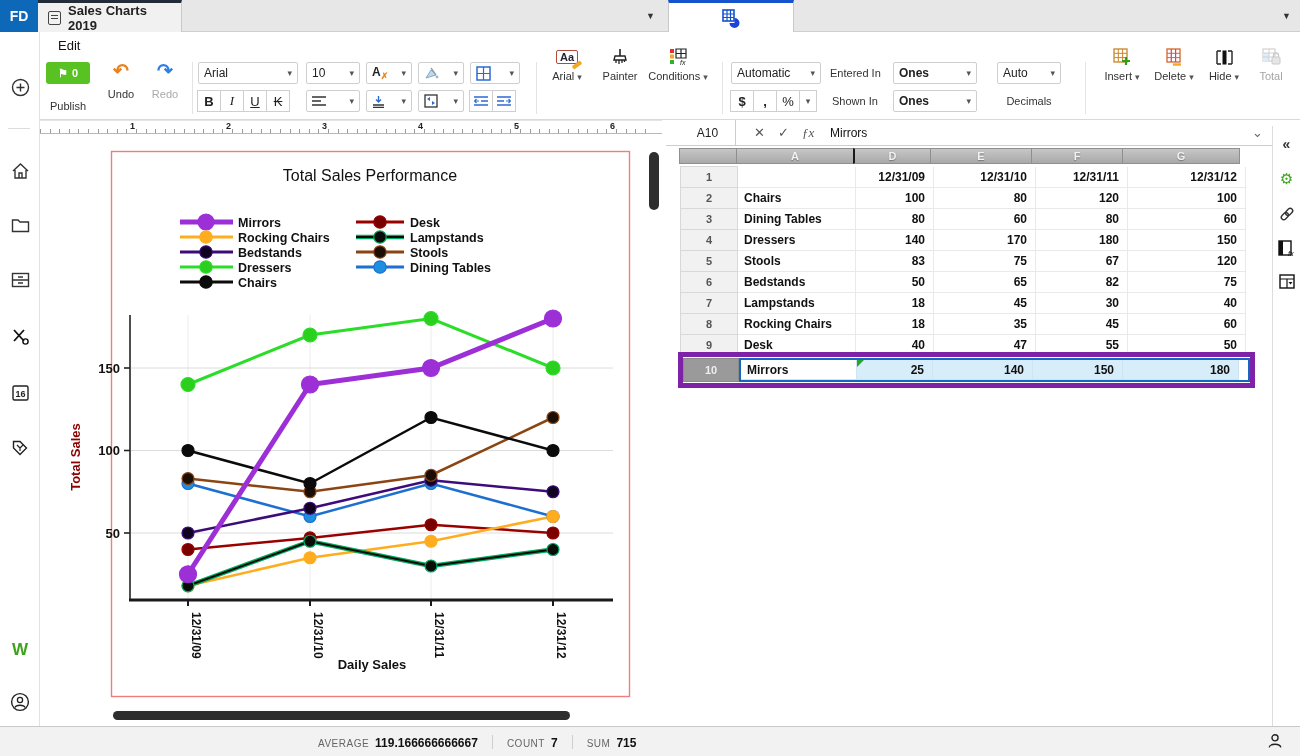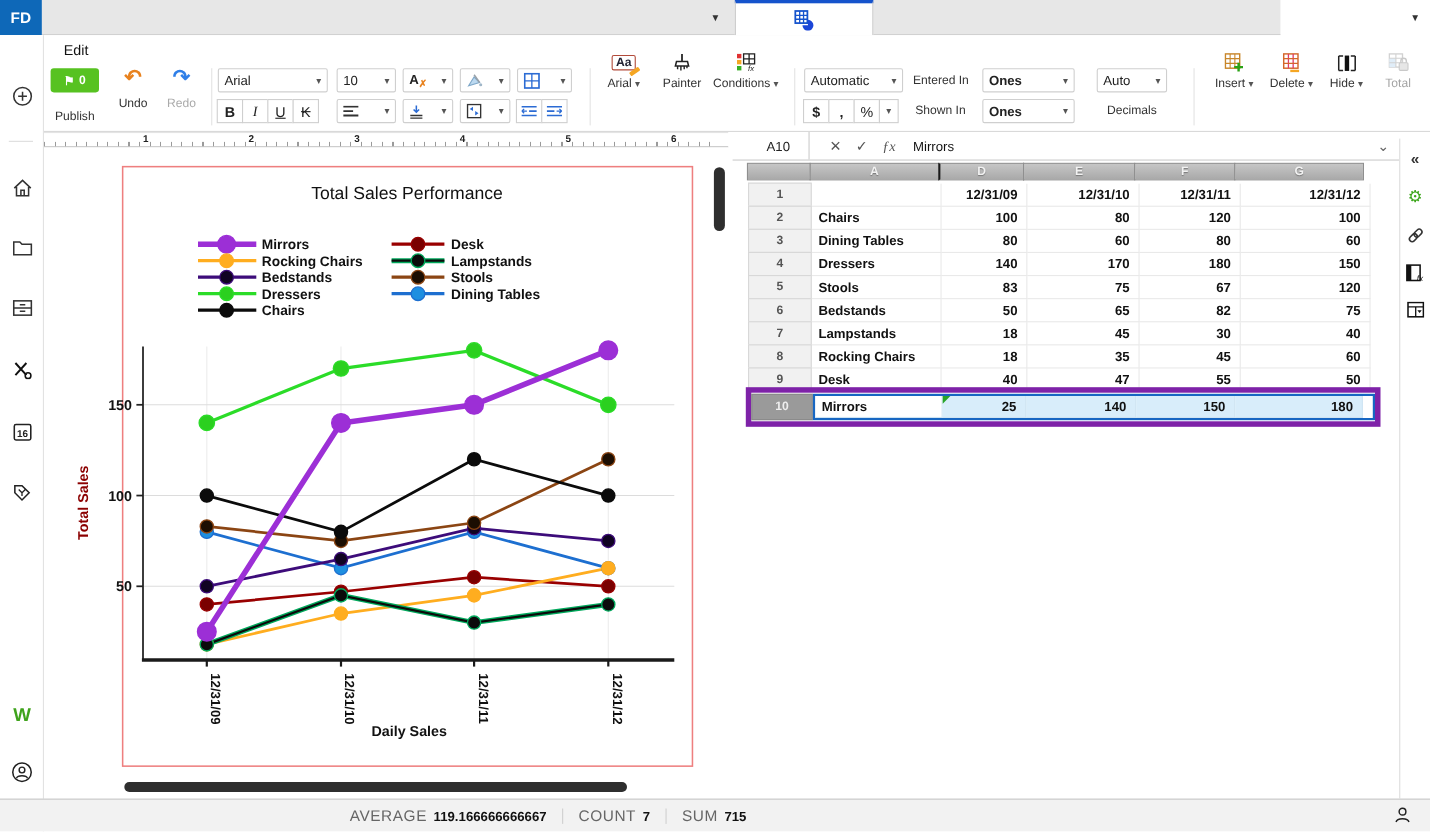--- a/index.html
+++ b/index.html
@@ -1,20 +1,20 @@
 <!DOCTYPE html>
 <html><head>
 <meta charset="utf-8">
 <style>
   * { margin:0; padding:0; box-sizing:border-box; }
   html,body { width:1300px; height:756px; }
   body { position:relative; font-family:"Liberation Sans", sans-serif; background:#fff; overflow:hidden; }
 
   
-  #topbar { position:absolute; left:0; top:0; width:1164px; height:32px; background:#e7e7e7; border-bottom:1px solid #cfcfcf; }
+  #topbar { position:absolute; left:0; top:0; width:1300px; height:32px; background:#e7e7e7; border-bottom:1px solid #cfcfcf; }
   #logo { position:absolute; left:0; top:0; width:38px; height:32px; background:#0e68b8; color:#fff; font-weight:bold; font-size:14px; display:flex; align-items:center; justify-content:center; }
   #doc-tab { position:absolute; left:38px; top:0; height:32px; width:144px; background:#f1f1f1; border-top:3px solid #232d3a; border-right:1px solid #c9c9c9; display:flex; align-items:center; gap:7px; padding:0 10px; font-size:13px; font-weight:bold; color:#222; }
   .doc-icon { width:14px; height:14px; border:1.4px solid #444; border-radius:2px; position:relative; }
   .doc-icon:before { content:""; position:absolute; left:2px; right:2px; top:3px; height:1.4px; background:#444; box-shadow:0 3px 0 #444; }
   .tb-caret { position:absolute; top:11px; font-size:9px; color:#333; }
   #sheet-tab { position:absolute; left:668px; top:0; width:126px; height:32px; background:#fff; border-top:3px solid #1553cc; border-left:1px solid #c9c9c9; border-right:1px solid #c9c9c9; display:flex; align-items:center; justify-content:center; }
 
   
   #toolbar { position:absolute; left:0; top:32px; width:1300px; height:88px; background:#fff; border-bottom:1px solid #d9d9d9; }
   #edit-menu { position:absolute; left:58px; top:6px; font-size:13px; color:#111; padding-bottom:20px; border-bottom:3px solid #2563d6; }
@@ -74,32 +74,36 @@
   #sel-range .blue { background:#d8edfa; }
   #d10 { position:relative; }
   #d10 .tri { position:absolute; left:0; top:0; width:0; height:0; border-top:7px solid #28a428; border-right:7px solid transparent; }
 
   
   #rstrip { position:absolute; left:1272px; top:126px; width:28px; height:600px; background:#fff; border-left:1px solid #ddd; }
   .rs-ic { position:absolute; left:0; width:27px; text-align:center; color:#333; }
 
   
   #statusbar { position:absolute; left:0; top:726px; width:1300px; height:30px; background:#f2f2f2; border-top:1px solid #c8c8c8; display:flex; align-items:center; padding-left:318px; gap:14px; }
-  .st-lbl { font-size:14px; color:#666; letter-spacing:.5px; }
+  .st-lbl { font-size:10px; color:#666; letter-spacing:.5px; }
   .st-val { font-size:12px; font-weight:bold; color:#111; margin-left:6px; }
   .sdiv { width:1px; height:14px; background:#cfcfcf; }
   #st-person { position:absolute; right:16px; top:5px; }
 
   svg text { font-family:"Liberation Sans", sans-serif; }
 </style>
 </head>
 <body>
 
 <div id="topbar">
   <div id="logo">FD</div>
+  <div id="doc-tab">
+    <span class="doc-icon"></span>
+    <span>Sales Charts 2019</span>
+  </div>
   <span class="tb-caret caret-sm" style="left:646px;">▼</span>
   <div id="sheet-tab">
     <svg width="20" height="20" viewBox="0 0 20 20">
       <rect x="2" y="2" width="11" height="11" fill="none" stroke="#1553cc" stroke-width="1.6"></rect>
       <path d="M2 6 H13 M6 2 V13 M9.5 2 V13 M2 9.5 H13" stroke="#1553cc" stroke-width="1.2" fill="none"></path>
       <path d="M13.5 10 A5 5 0 1 1 8.5 15 L13.5 15 Z" fill="#1b46d8"></path>
     </svg>
   </div>
   <span class="tb-caret caret-sm" style="left:1282px;">▼</span>
 </div>

